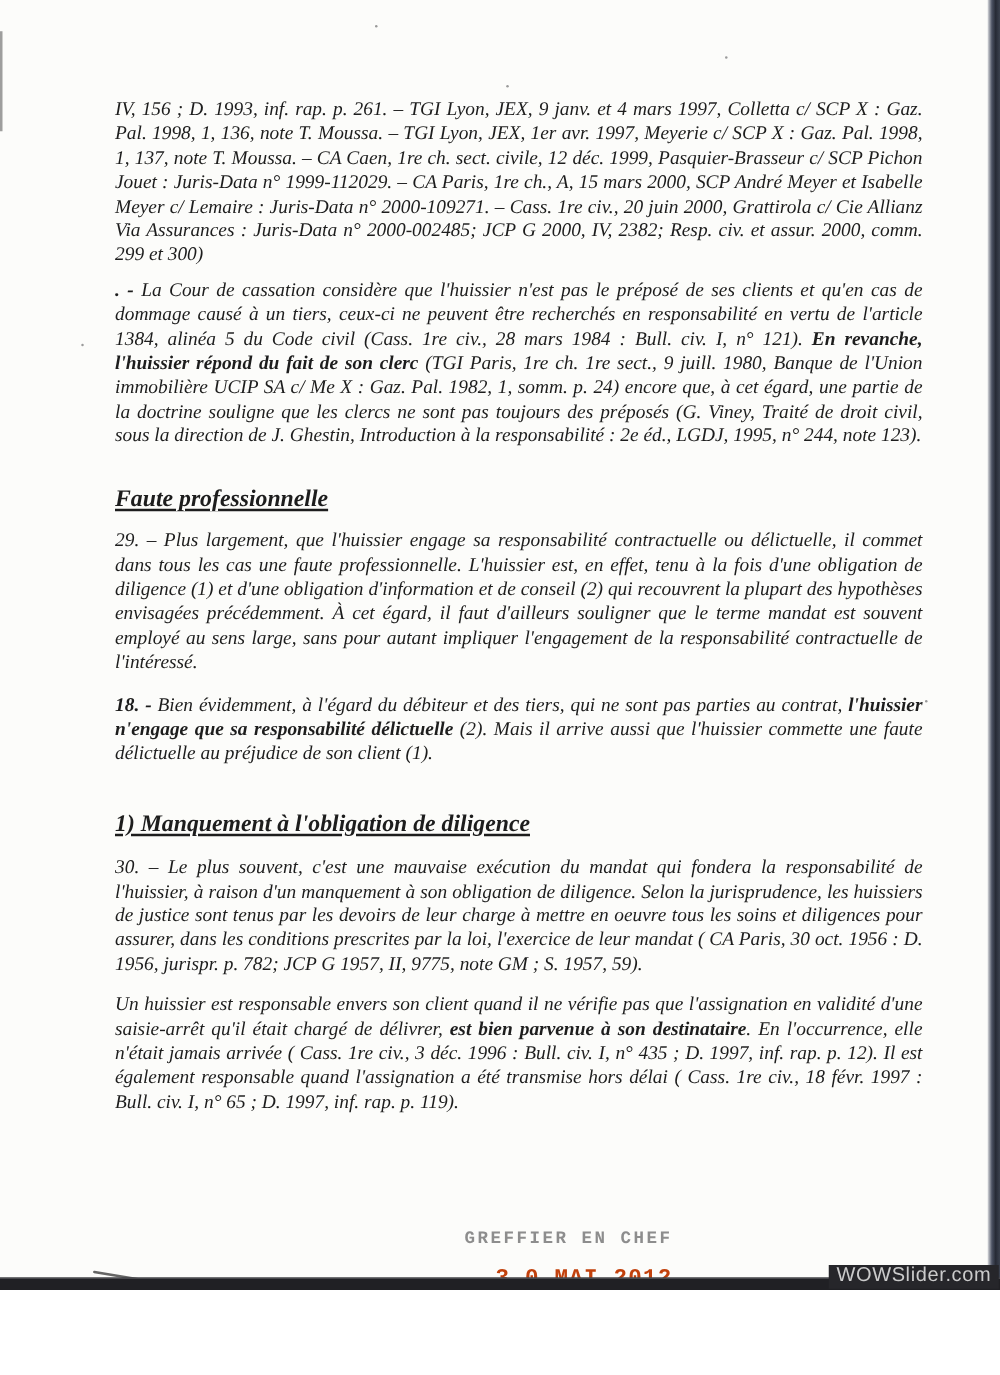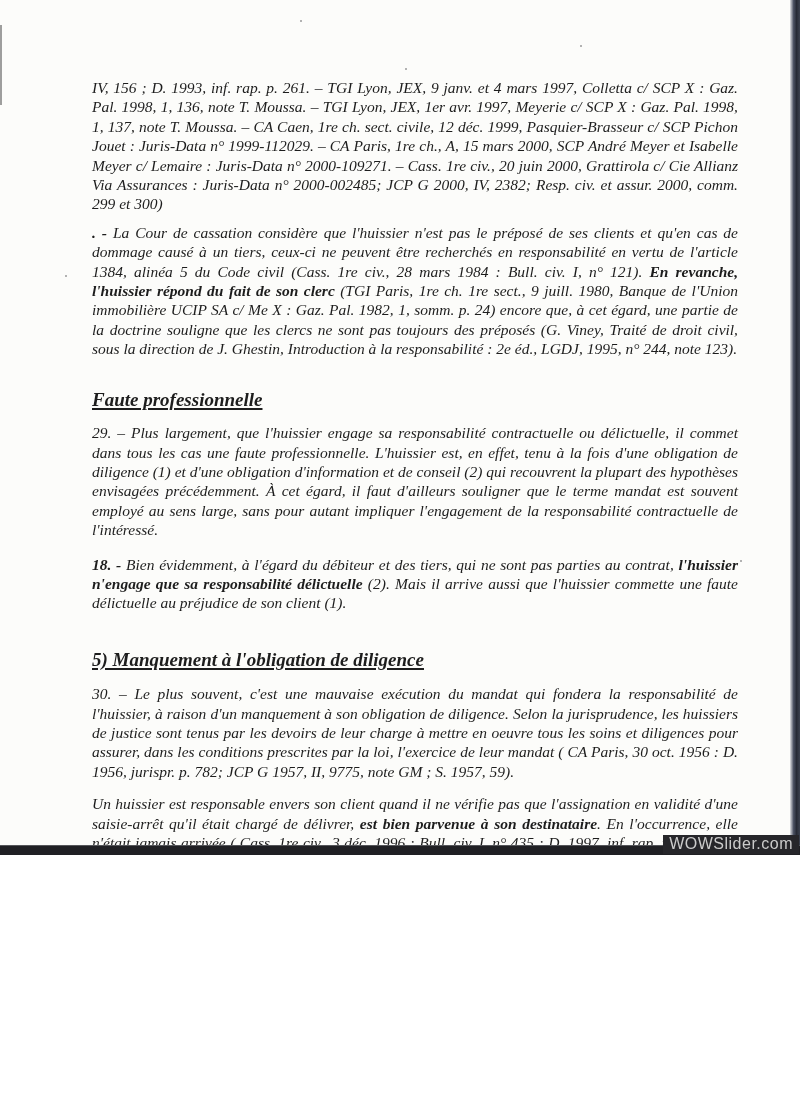--- a/index.html
+++ b/index.html
@@ -1,17 +1,17 @@
 <!DOCTYPE html>
 <html><head>
 <meta charset="utf-8">
 <style>
   html,body{margin:0;padding:0;}
   body{width:800px;height:1100px;background:#ffffff;overflow:hidden;}
-  .page{position:relative;width:800px;height:855px;background:#fcfcfa;overflow:hidden;}
+  .page{position:relative;width:800px;height:1032px;background:#fcfcfa;overflow:hidden;}
 
   
   .content{
     position:absolute;left:92px;top:78px;width:646px;
     font-family:"Liberation Serif",serif;font-style:italic;
     font-size:15.5px;line-height:19.4px;color:#1d1d1d;
     text-align:justify;
   }
   .para{margin:0;}
   .b{font-weight:bold;}
@@ -81,21 +81,21 @@
 
     <p class="para mt-para"><span class="b">. - </span><span>La Cour de cassation considère que l'huissier n'est pas le préposé de ses clients et qu'en cas de dommage causé à un tiers, ceux-ci ne peuvent être recherchés en responsabilité en vertu de l'article 1384, alinéa 5 du Code civil (Cass. 1re civ., 28 mars 1984 : Bull. civ. I, n° 121). </span><span class="b">En revanche, l'huissier répond du fait de son clerc</span><span> (TGI Paris, 1re ch. 1re sect., 9 juill. 1980, Banque de l'Union immobilière UCIP SA c/ Me X : Gaz. Pal. 1982, 1, somm. p. 24) encore que, à cet égard, une partie de la doctrine souligne que les clercs ne sont pas toujours des préposés (G. Viney, Traité de droit civil, sous la direction de J. Ghestin, Introduction à la responsabilité : 2e éd., LGDJ, 1995, n° 244, note 123).</span></p>
 
     <h2 class="heading mt-h1">Faute professionnelle</h2>
 
     <p class="para mt-after-h"><span>29. – Plus largement, que l'huissier engage sa responsabilité contractuelle ou délictuelle, il commet dans tous les cas une faute professionnelle. L'huissier est, en effet, tenu à la fois d'une obligation de diligence (1) et d'une obligation d'information et de conseil (2) qui recouvrent la plupart des hypothèses envisagées précédemment. À cet égard, il faut d'ailleurs souligner que le terme mandat est souvent employé au sens large, sans pour autant impliquer l'engagement de la responsabilité contractuelle de l'intéressé.</span></p>
 
 
     <p class="para mt-p18"><span class="b">18. - </span><span>Bien évidemment, à l'égard du débiteur et des tiers, qui ne sont pas parties au contrat, </span><span class="b">l'huissier n'engage que sa responsabilité délictuelle</span><span> (2). Mais il arrive aussi que l'huissier commette une faute délictuelle au préjudice de son client (1).</span></p>
 
-    <h2 class="heading mt-h3">5) Manquement à l'obligation de diligence</h2>
+    <h2 class="heading mt-h3">1) Manquement à l'obligation de diligence</h2>
 
     <p class="para mt-p30"><span>30. – Le plus souvent, c'est une mauvaise exécution du mandat qui fondera la responsabilité de l'huissier, à raison d'un manquement à son obligation de diligence. Selon la jurisprudence, les huissiers de justice sont tenus par les devoirs de leur charge à mettre en oeuvre tous les soins et diligences pour assurer, dans les conditions prescrites par la loi, l'exercice de leur mandat ( CA Paris, 30 oct. 1956 : D. 1956, jurispr. p. 782; JCP G 1957, II, 9775, note GM ; S. 1957, 59).</span></p>
 
     <p class="para mt-pfinal"><span>Un huissier est responsable envers son client quand il ne vérifie pas que l'assignation en validité d'une saisie-arrêt qu'il était chargé de délivrer, </span><span class="b">est bien parvenue à son destinataire</span><span>. En l'occurrence, elle n'était jamais arrivée ( Cass. 1re civ., 3 déc. 1996 : Bull. civ. I, n° 435 ; D. 1997, inf. rap. p. 12). Il est également responsable quand l'assignation a été transmise hors délai ( Cass. 1re civ., 18 févr. 1997 : Bull. civ. I, n° 65 ; D. 1997, inf. rap. p. 119).</span></p>
   </div>
 
   <div class="stamp">
     <div class="stamp-line1">GREFFIER EN CHEF</div>
     <div class="stamp-date">3 0 MAI 2012</div>
     <div class="stamp-line3">SERVICE CIVIL</div>

